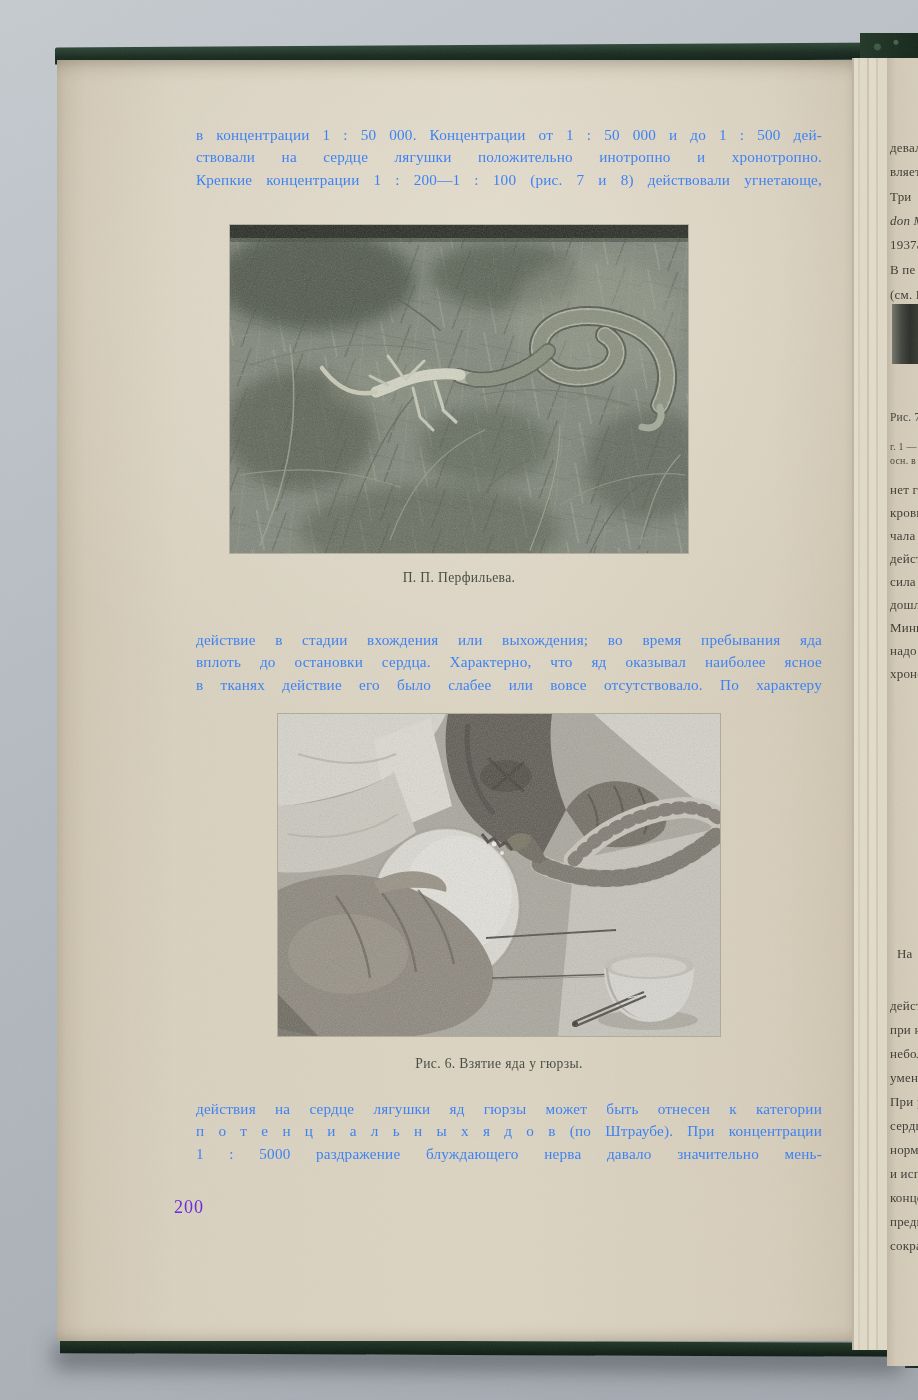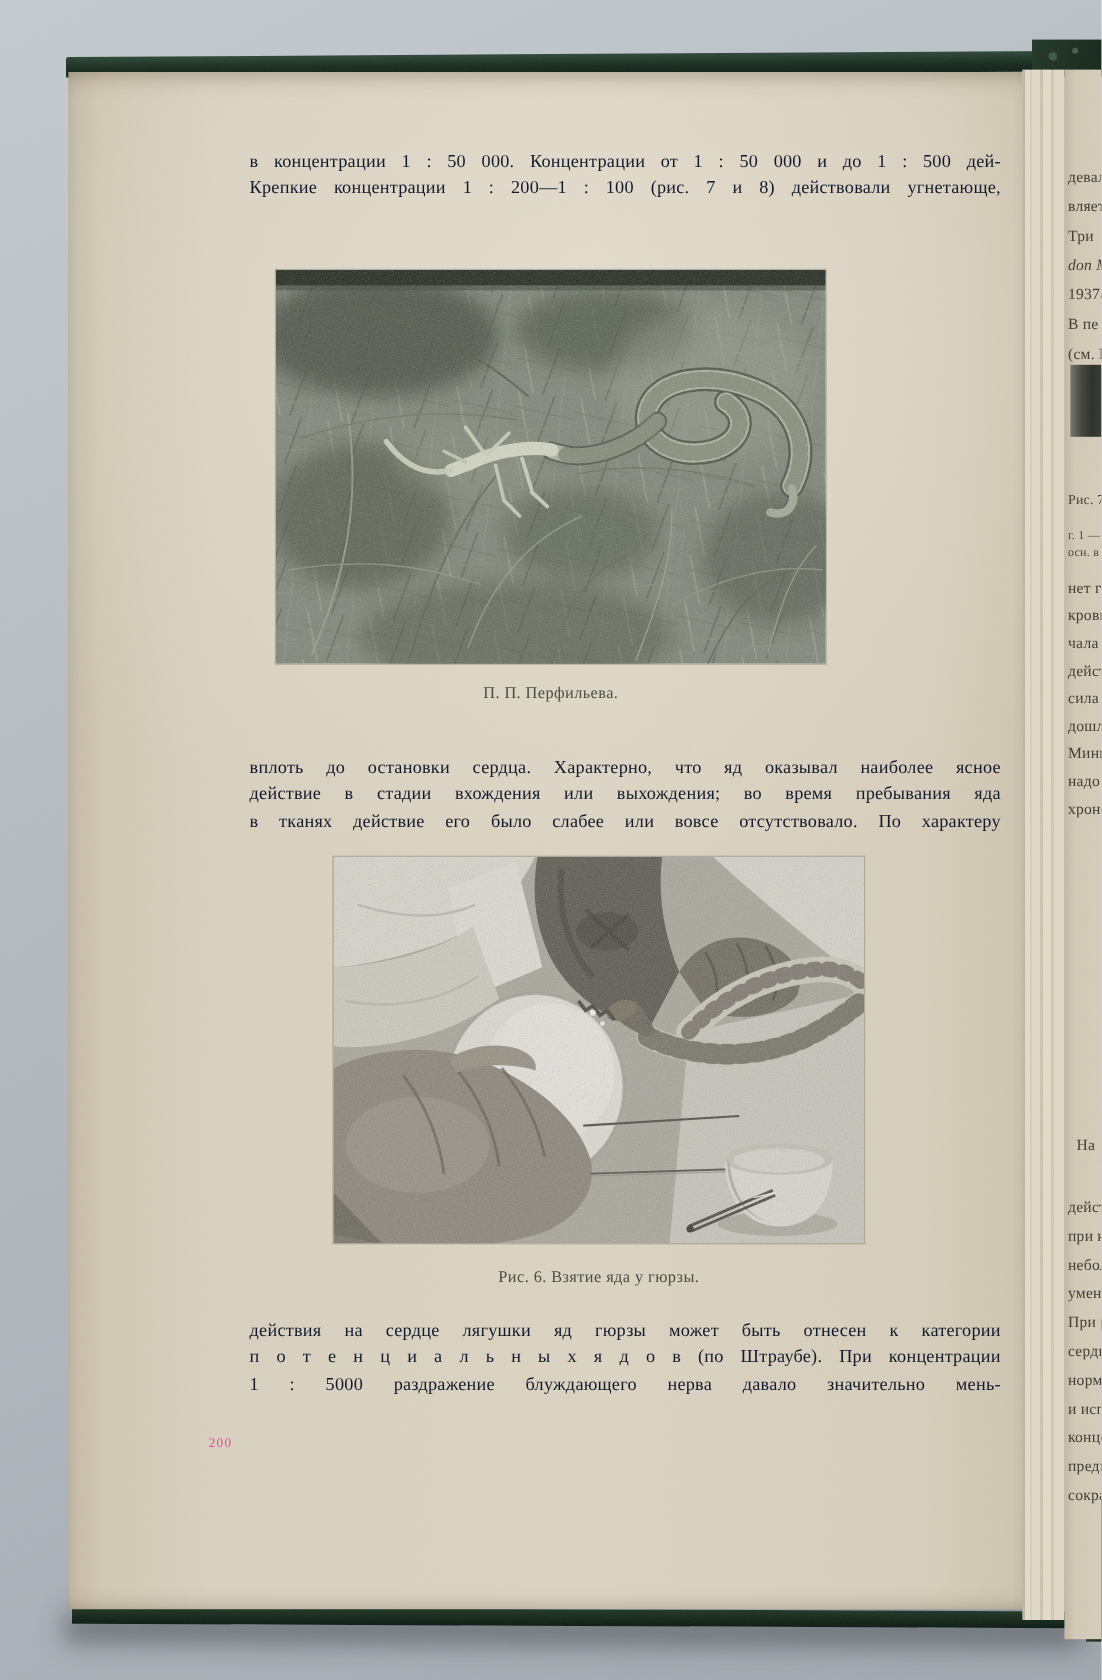--- a/index.html
+++ b/index.html
@@ -36,26 +36,26 @@
       linear-gradient(90deg, rgba(120,110,90,.35) 0 2px, transparent 2px),
       repeating-linear-gradient(90deg,#e4ddcc 0 6px,#d7cfbc 6px 8px,#e1dac8 8px 15px,#cdc4b0 15px 17px,#e3dcca 17px 24px,#d2c9b5 24px 26px,#e0d9c7 26px 35px);}
   .facing-page{left:887px;top:58px;width:31px;height:1308px;overflow:hidden;
     background:linear-gradient(90deg,#c2b9a5 0,#d3cab8 9px,#d6cdbb 100%);}
   .frag{position:absolute;left:3px;white-space:nowrap;color:#403d35;font-size:13px;line-height:1;letter-spacing:.2px;}
   .frag.sm{font-size:11.5px;color:#46443c;}
   .frag.xs{font-size:10px;color:#4a483f;}
   .frag-photo{position:absolute;left:5px;top:246px;width:26px;height:60px;
     background:linear-gradient(90deg,#75776e,#454841 35%,#2d302a 70%,#383b34);}
   
-  .tblock{position:absolute;left:208px;width:626px;color:#0f172a;}
+  .tblock{position:absolute;left:196px;width:626px;color:#3b82f6;}
   .tline{height:22.4px;font-size:15.2px;letter-spacing:.2px;
     text-align:justify;text-align-last:justify;-moz-text-align-last:justify;white-space:normal;}
   .caption{position:absolute;width:600px;text-align:center;color:#464d42;
     font-size:13.6px;line-height:20.5px;letter-spacing:.35px;}
-  .pagenum{position:absolute;left:174px;top:1197px;font-size:11px;color:#ec4899;letter-spacing:1px;}
+  .pagenum{position:absolute;left:174px;top:1197px;font-size:18px;color:#6d28d9;letter-spacing:1px;}
   
   .fig{position:absolute;box-shadow:inset 0 0 20px rgba(25,30,22,.3), 0 0 0 1px rgba(60,55,40,.25);}
   .fig svg{display:block;width:100%;height:100%;}
   .noise-overlay{left:0;top:0;width:918px;height:1400px;pointer-events:none;opacity:.05;}
 </style>
 </head>
 <body>
 
 <div class="abs cover-top"></div>
 <div class="abs cover-corner"></div>
@@ -95,20 +95,21 @@
   <div class="frag" style="top:1109px">и исп</div>
   <div class="frag" style="top:1133px">концент</div>
   <div class="frag" style="top:1157px">предпр</div>
   <div class="frag" style="top:1181px">сокращ</div>
 </div>
 
 <div class="abs page-main"></div>
 
 <div class="tblock" style="top:126px">
   <div class="tline">в концентрации 1 : 50 000. Концентрации от 1 : 50 000 и до 1 : 500 дей-</div>
+  <div class="tline">ствовали на сердце лягушки положительно инотропно и хронотропно.</div>
   <div class="tline">Крепкие концентрации 1 : 200—1 : 100 (рис. 7 и 8) действовали угнетающе,</div>
 </div>
 
 <div class="fig" style="left:230px;top:225px;width:458px;height:328px">
 <svg viewBox="0 0 458 328" preserveAspectRatio="none" aria-hidden="true">
   <defs>
     <filter id="noiseA" x="0" y="0" width="100%" height="100%">
       <feTurbulence type="fractalNoise" baseFrequency="0.9" numOctaves="2" seed="11" stitchTiles="stitch"></feTurbulence>
       <feColorMatrix type="saturate" values="0"></feColorMatrix>
     </filter>
@@ -169,22 +170,22 @@
   <rect y="13" width="458" height="4" fill="#3c4237" opacity=".6"></rect>
   <rect width="458" height="328" filter="url(#noiseA)" opacity=".28"></rect>
 </svg>
 </div>
 
 <div class="caption" style="left:159px;top:568px">
   <div>П. П. Перфильева.</div>
 </div>
 
 <div class="tblock" style="top:631px">
+  <div class="tline">действие в стадии вхождения или выхождения; во время пребывания яда</div>
   <div class="tline">вплоть до остановки сердца. Характерно, что яд оказывал наиболее ясное</div>
-  <div class="tline">действие в стадии вхождения или выхождения; во время пребывания яда</div>
   <div class="tline">в тканях действие его было слабее или вовсе отсутствовало. По характеру</div>
 </div>
 
 <div class="fig" style="left:278px;top:714px;width:442px;height:322px">
 <svg viewBox="0 0 442 322" preserveAspectRatio="none" aria-hidden="true">
   <defs>
     <filter id="noiseB" x="0" y="0" width="100%" height="100%">
       <feTurbulence type="fractalNoise" baseFrequency="0.85" numOctaves="2" seed="4" stitchTiles="stitch"></feTurbulence>
       <feColorMatrix type="saturate" values="0"></feColorMatrix>
     </filter>

